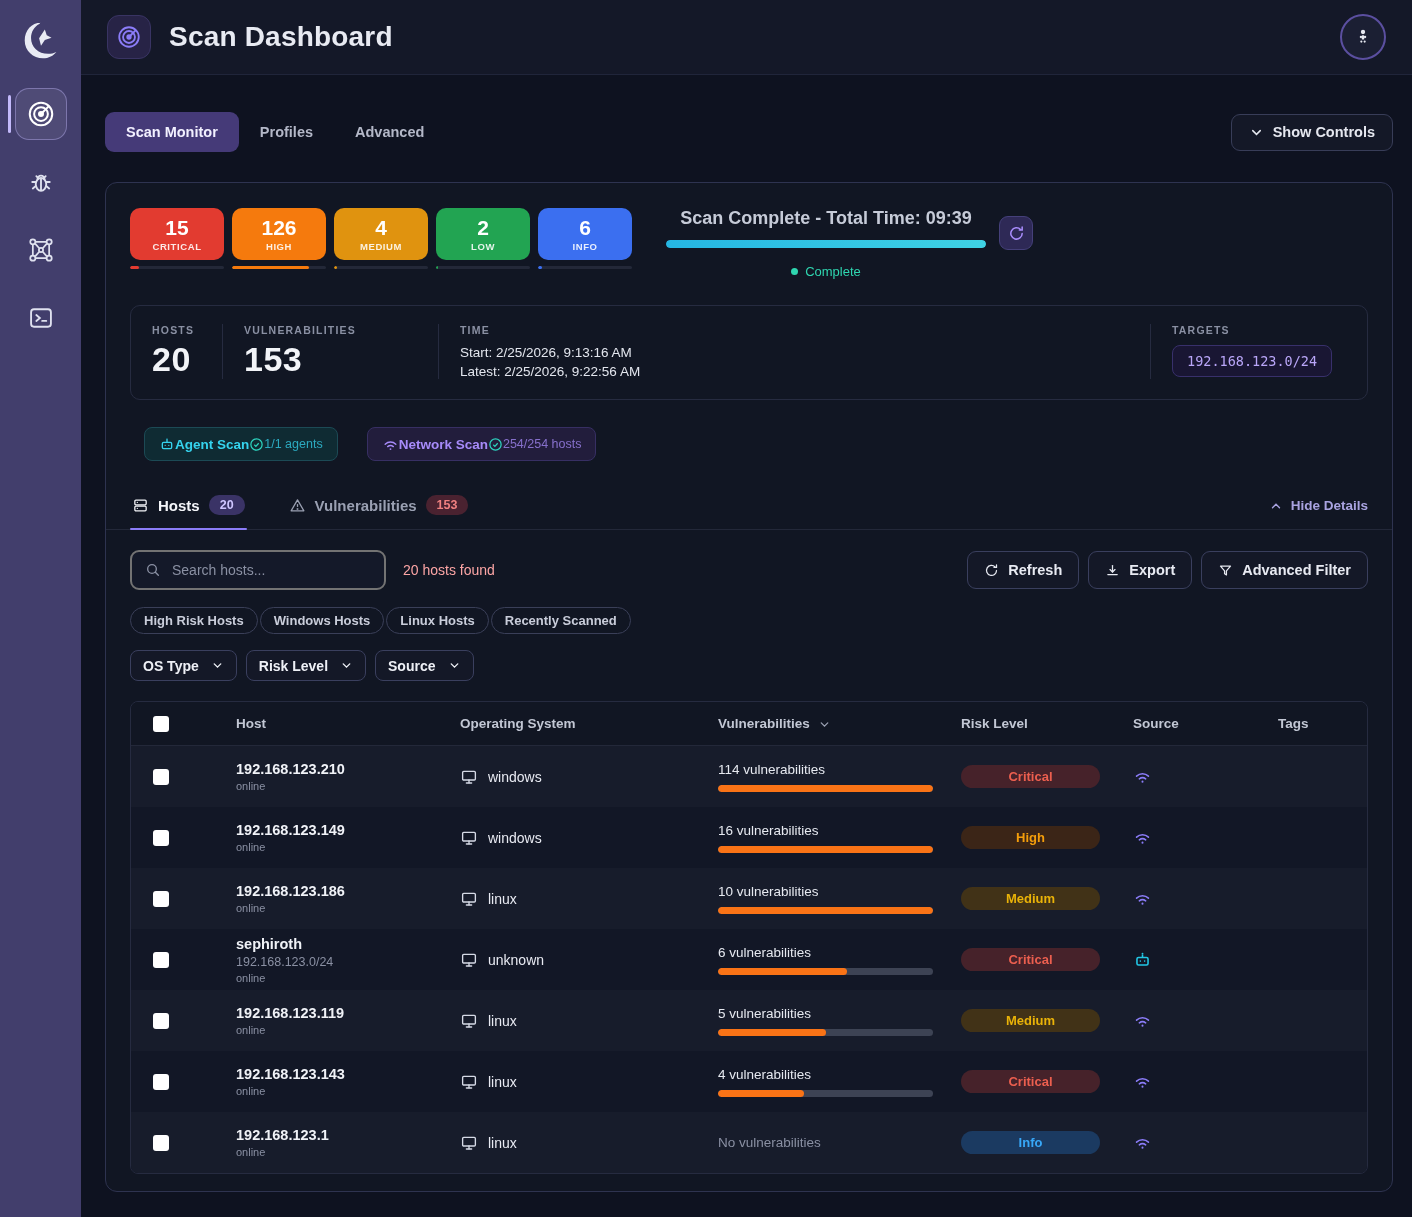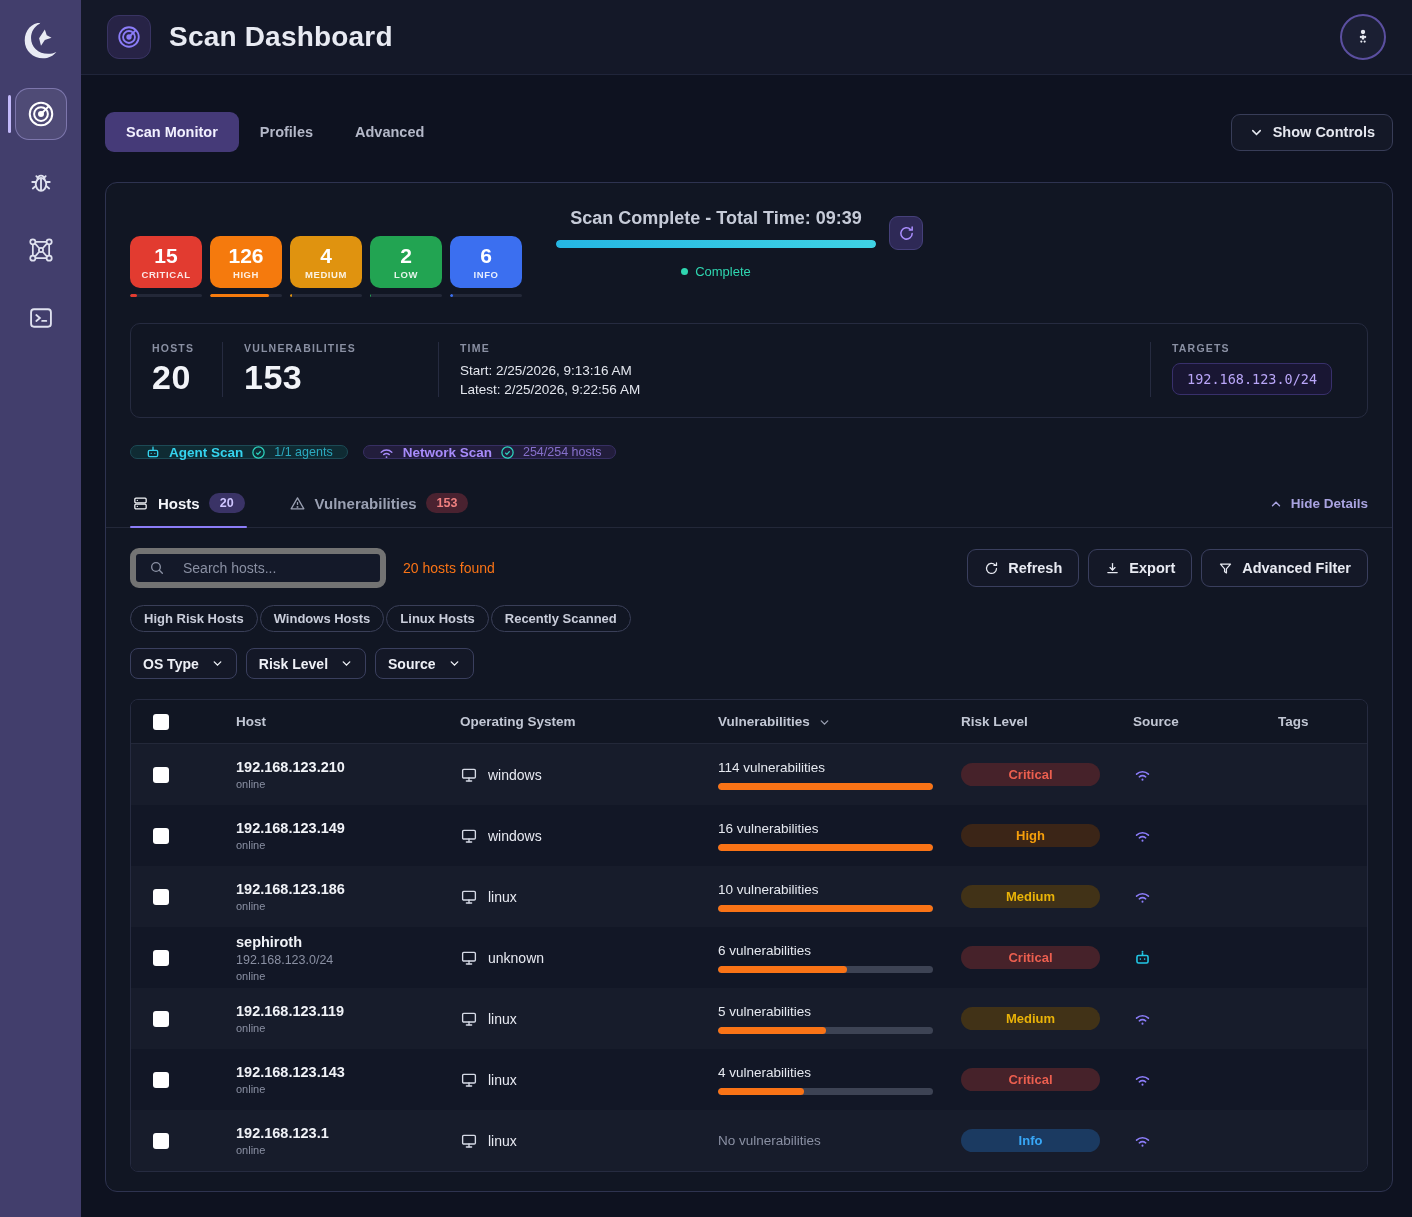--- a/index.html
+++ b/index.html
@@ -36,21 +36,21 @@
   .tab.active { background:#453a78; color:#f2f0ff; }
   .show-controls { margin-left:auto; height:37px; display:flex; align-items:center; gap:9px;
     padding:0 17px; border:1px solid #383d58; border-radius:9px; background:#141827;
     color:#e5e7ef; font-size:14.5px; font-weight:bold; cursor:pointer; }
 
   
   .panel { margin-top:30px; border:1px solid #2e3350; border-radius:12px; background:#111623;
     height:1010px; overflow:hidden; }
 
   .sev-row { display:flex; align-items:flex-start; padding:25px 24px 0; }
-  .sev-group { width:72px; margin-right:8px;margin-top:28px; }
+  .sev-group { width:94px; margin-right:8px; }
   .sev-card { height:52px; border-radius:10px; display:flex; flex-direction:column;
     align-items:center; justify-content:center; color:#fff; }
   .sev-count { font-size:21px; font-weight:800; line-height:1.1; }
   .sev-label { font-size:9.5px; font-weight:bold; letter-spacing:.6px; color:rgba(255,255,255,.88); margin-top:1px; }
   .sev-bar { height:3px; border-radius:2px; background:#232838; margin-top:6px; overflow:hidden; }
   .sev-bar i { display:block; height:100%; border-radius:2px; }
 
   .scan-status { margin-left:26px; width:320px; text-align:center; }
   .scan-title { font-size:18px; font-weight:bold; color:#c6cbd8; }
   .scan-track { margin-top:11px; height:8px; border-radius:5px; background:#1c2536; overflow:hidden; }
@@ -66,46 +66,46 @@
   .stat-col:last-child { border-right:none; }
   .stat-label { font-size:10.5px; font-weight:bold; letter-spacing:1.2px; color:#8a90a3; }
   .stat-value { font-size:34px; font-weight:800; color:#f2f4f8; margin-top:4px; letter-spacing:.5px; }
   .time-line { font-size:13.5px; color:#e3e6ee; margin-top:9px; }
   .time-line + .time-line { margin-top:4px; }
   .target-chip { display:inline-block; margin-top:9px; padding:7px 14px; border-radius:8px;
     background:#191633; border:1px solid #38306b; color:#b9a6f8;
     font-family:"DejaVu Sans Mono","Liberation Mono",monospace; font-size:13.5px; }
 
   .scan-badges { display:flex; gap:15px; margin:27px 24px 0; }
-  .scan-badge { height:14px; display:flex; align-items:center; gap:8px; padding:0 14px;
-    border-radius:8px; font-size:13.5px; font-weight:bold; }
+  .scan-badge { height:34px; display:flex; align-items:center; padding:0 14px;
+    border-radius:8px; font-size:13.5px; font-weight:bold;margin-left:14px; }
   .badge-agent { background:#0f2b33; border:1px solid #1c4a55; color:#35d3ee; }
   .badge-network { background:#221d3c; border:1px solid #372f63; color:#a78bfa; }
   .badge-detail { font-weight:normal; font-size:12.5px; opacity:.75; }
 
   .detail-tabs { display:flex; align-items:flex-end; margin-top:24px; padding:0 24px;
     border-bottom:1px solid #232839; }
   .dtab { display:flex; align-items:center; gap:9px; padding:10px 2px 14px; margin-right:40px;
     font-size:15px; font-weight:bold; color:#9aa0b2; position:relative; cursor:pointer; }
   .dtab.active { color:#f4f5f9; }
   .dtab.active::after { content:""; position:absolute; left:0; right:0; bottom:-1px; height:2.5px;
     background:#8b7cf8; border-radius:2px; }
   .pill { padding:3px 11px; border-radius:99px; font-size:12.5px; font-weight:bold; }
   .pill-purple { background:#3a3366; color:#cfc6ff; }
   .pill-red { background:#4a2230; color:#f08080; }
   .hide-details { margin-left:auto; display:flex; align-items:center; gap:8px; padding-bottom:16px;
     color:#a9a3e0; font-size:13.5px; font-weight:bold; cursor:pointer; }
 
   .toolbar { display:flex; align-items:center; padding:20px 24px 0; }
-  .search-box { width:256px; height:40px; display:flex; align-items:center; gap:18px; padding:0 13px;
-    background:#141929; border:6px solid #737373; border-radius:9px; color:#8a90a3; }
+  .search-box { width:256px; height:40px; display:flex; align-items:center; gap:11px; padding:0 13px;
+    background:#141929; border:2px solid #737373; border-radius:9px; color:#8a90a3; }
   .search-box input { flex:1; background:transparent; border:none; outline:none; color:#e8eaf2;
     font-size:14px; font-family:inherit; }
   .search-box input::placeholder { color:#8a90a3; }
-  .results-text { margin-left:17px; color:#f97316; font-size:14px; }
+  .results-text { margin-left:17px; color:#fca5a5; font-size:14px; }
   .tb-buttons { margin-left:auto; display:flex; gap:9px; }
   .tb-btn { height:38px; display:flex; align-items:center; gap:9px; padding:0 16px;
     background:#141827; border:1px solid #3a3f5e; border-radius:9px; color:#e8eaf2;
     font-size:14.5px; font-weight:bold; cursor:pointer; }
 
   .chips { display:flex; gap:2px; padding:17px 24px 0; }
   .chip { height:27px; display:flex; align-items:center; padding:0 13px; border-radius:99px;
     border:1px solid #3a3f58; color:#c9cdda; font-size:13px; font-weight:bold; cursor:pointer; }
 
   .selects { display:flex; gap:9px; padding:16px 24px 0; }

